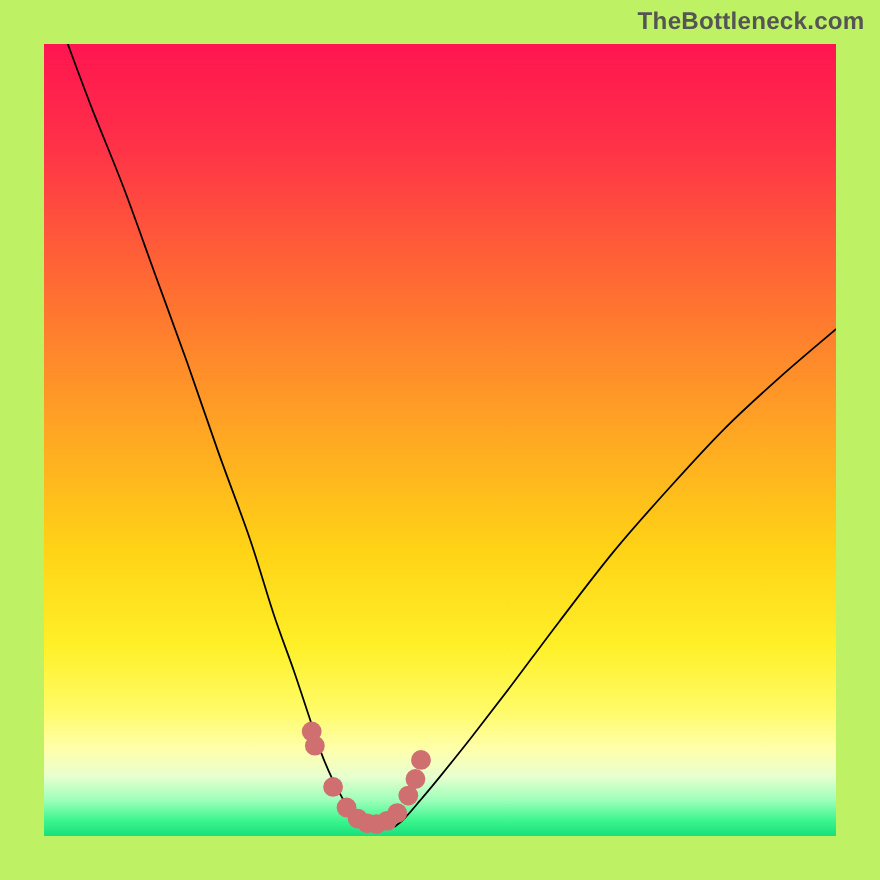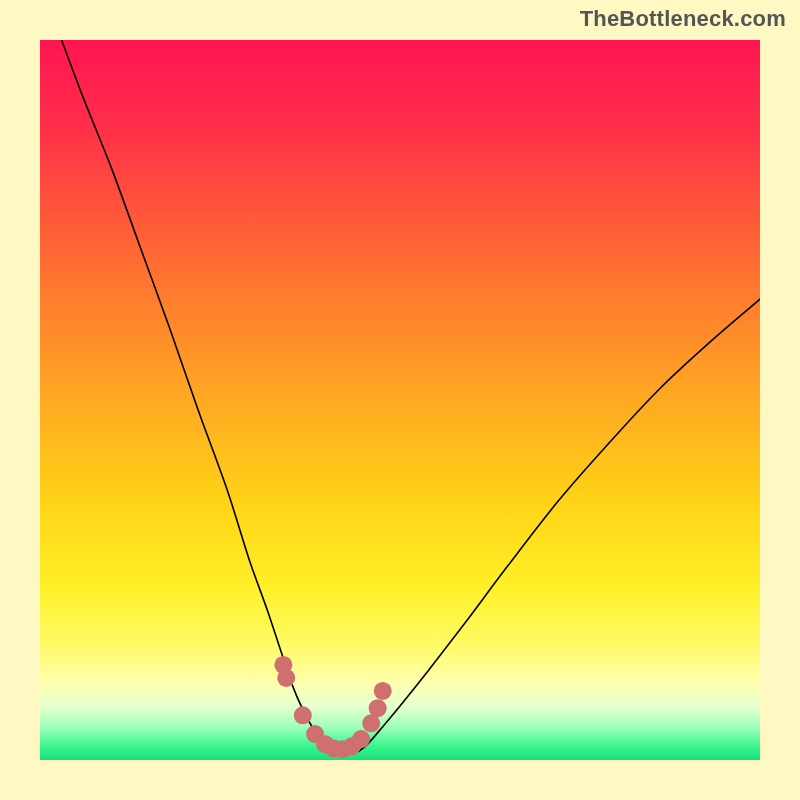--- a/index.html
+++ b/index.html
@@ -9,21 +9,21 @@
     height: 800px;
     background: #000;
     overflow: hidden;
   }
   .frame {
     position: absolute;
     left: 0;
     top: 0;
     width: 800px;
     height: 800px;
-    background: #fef9c3;
+    background: #bef264;
   }
   .plot-area {
     position: absolute;
     left: 40px;
     top: 40px;
     width: 720px;
     height: 720px;
     overflow: hidden;
   }
   .gradient {

